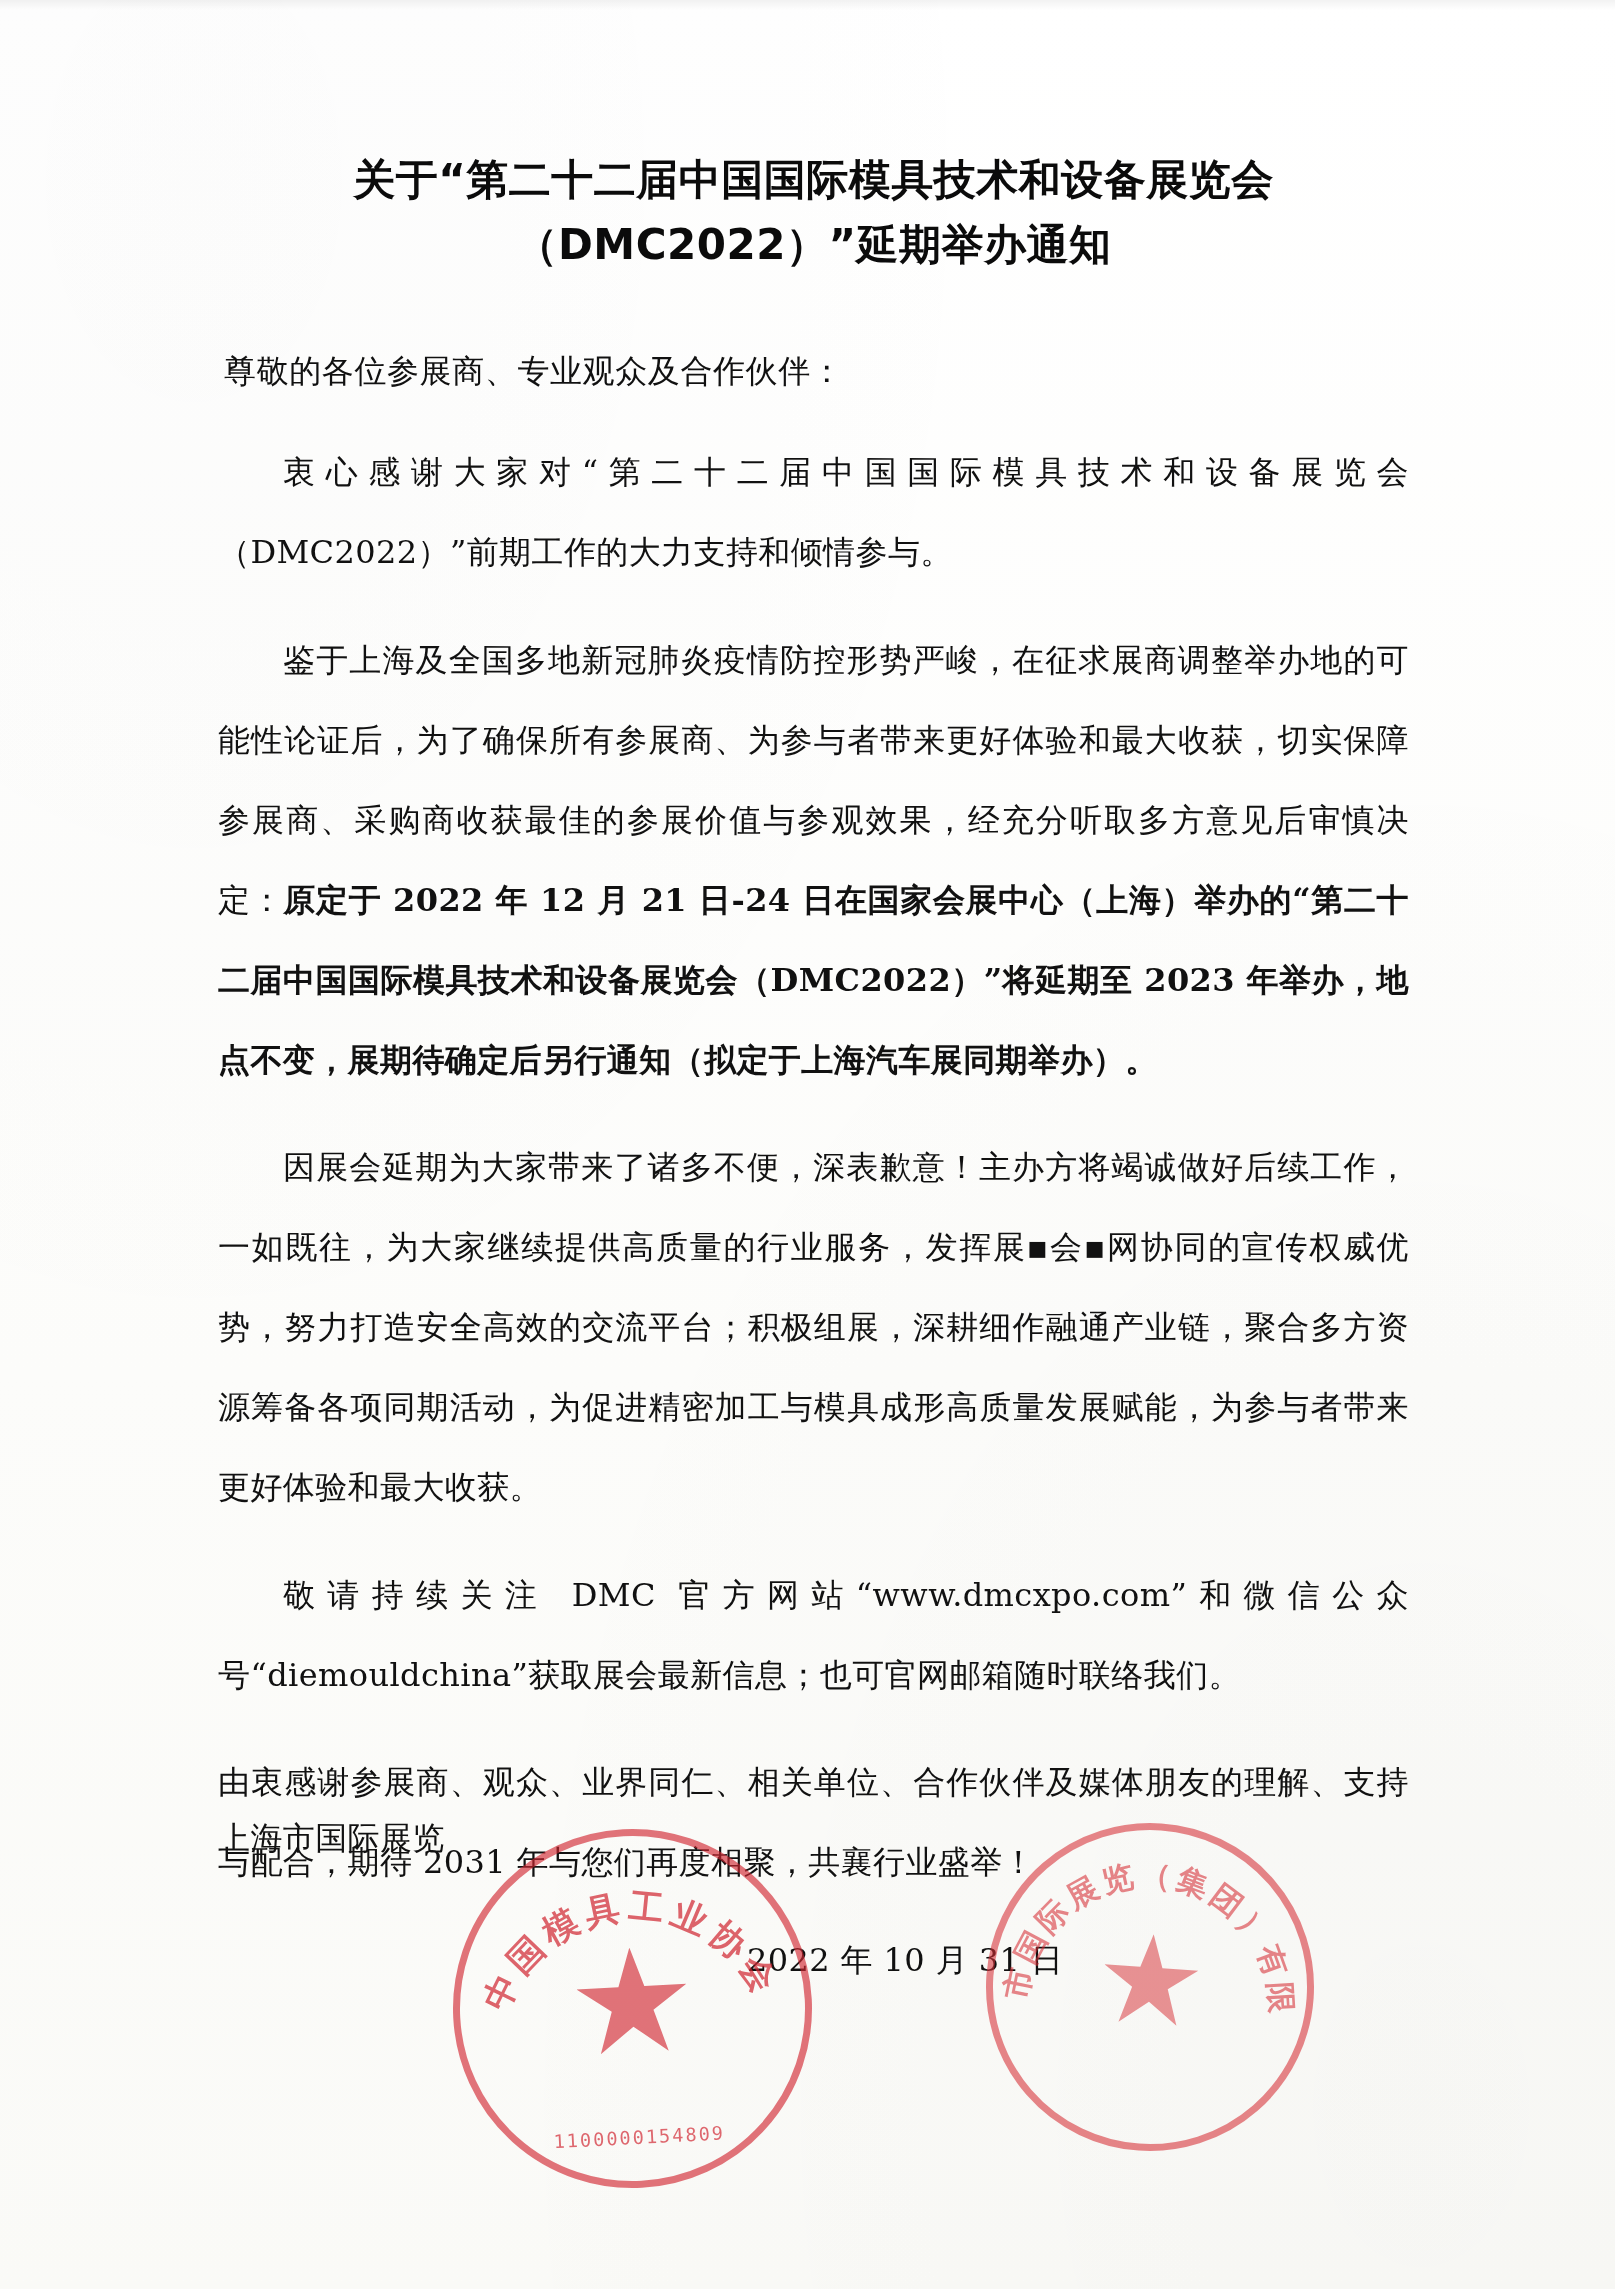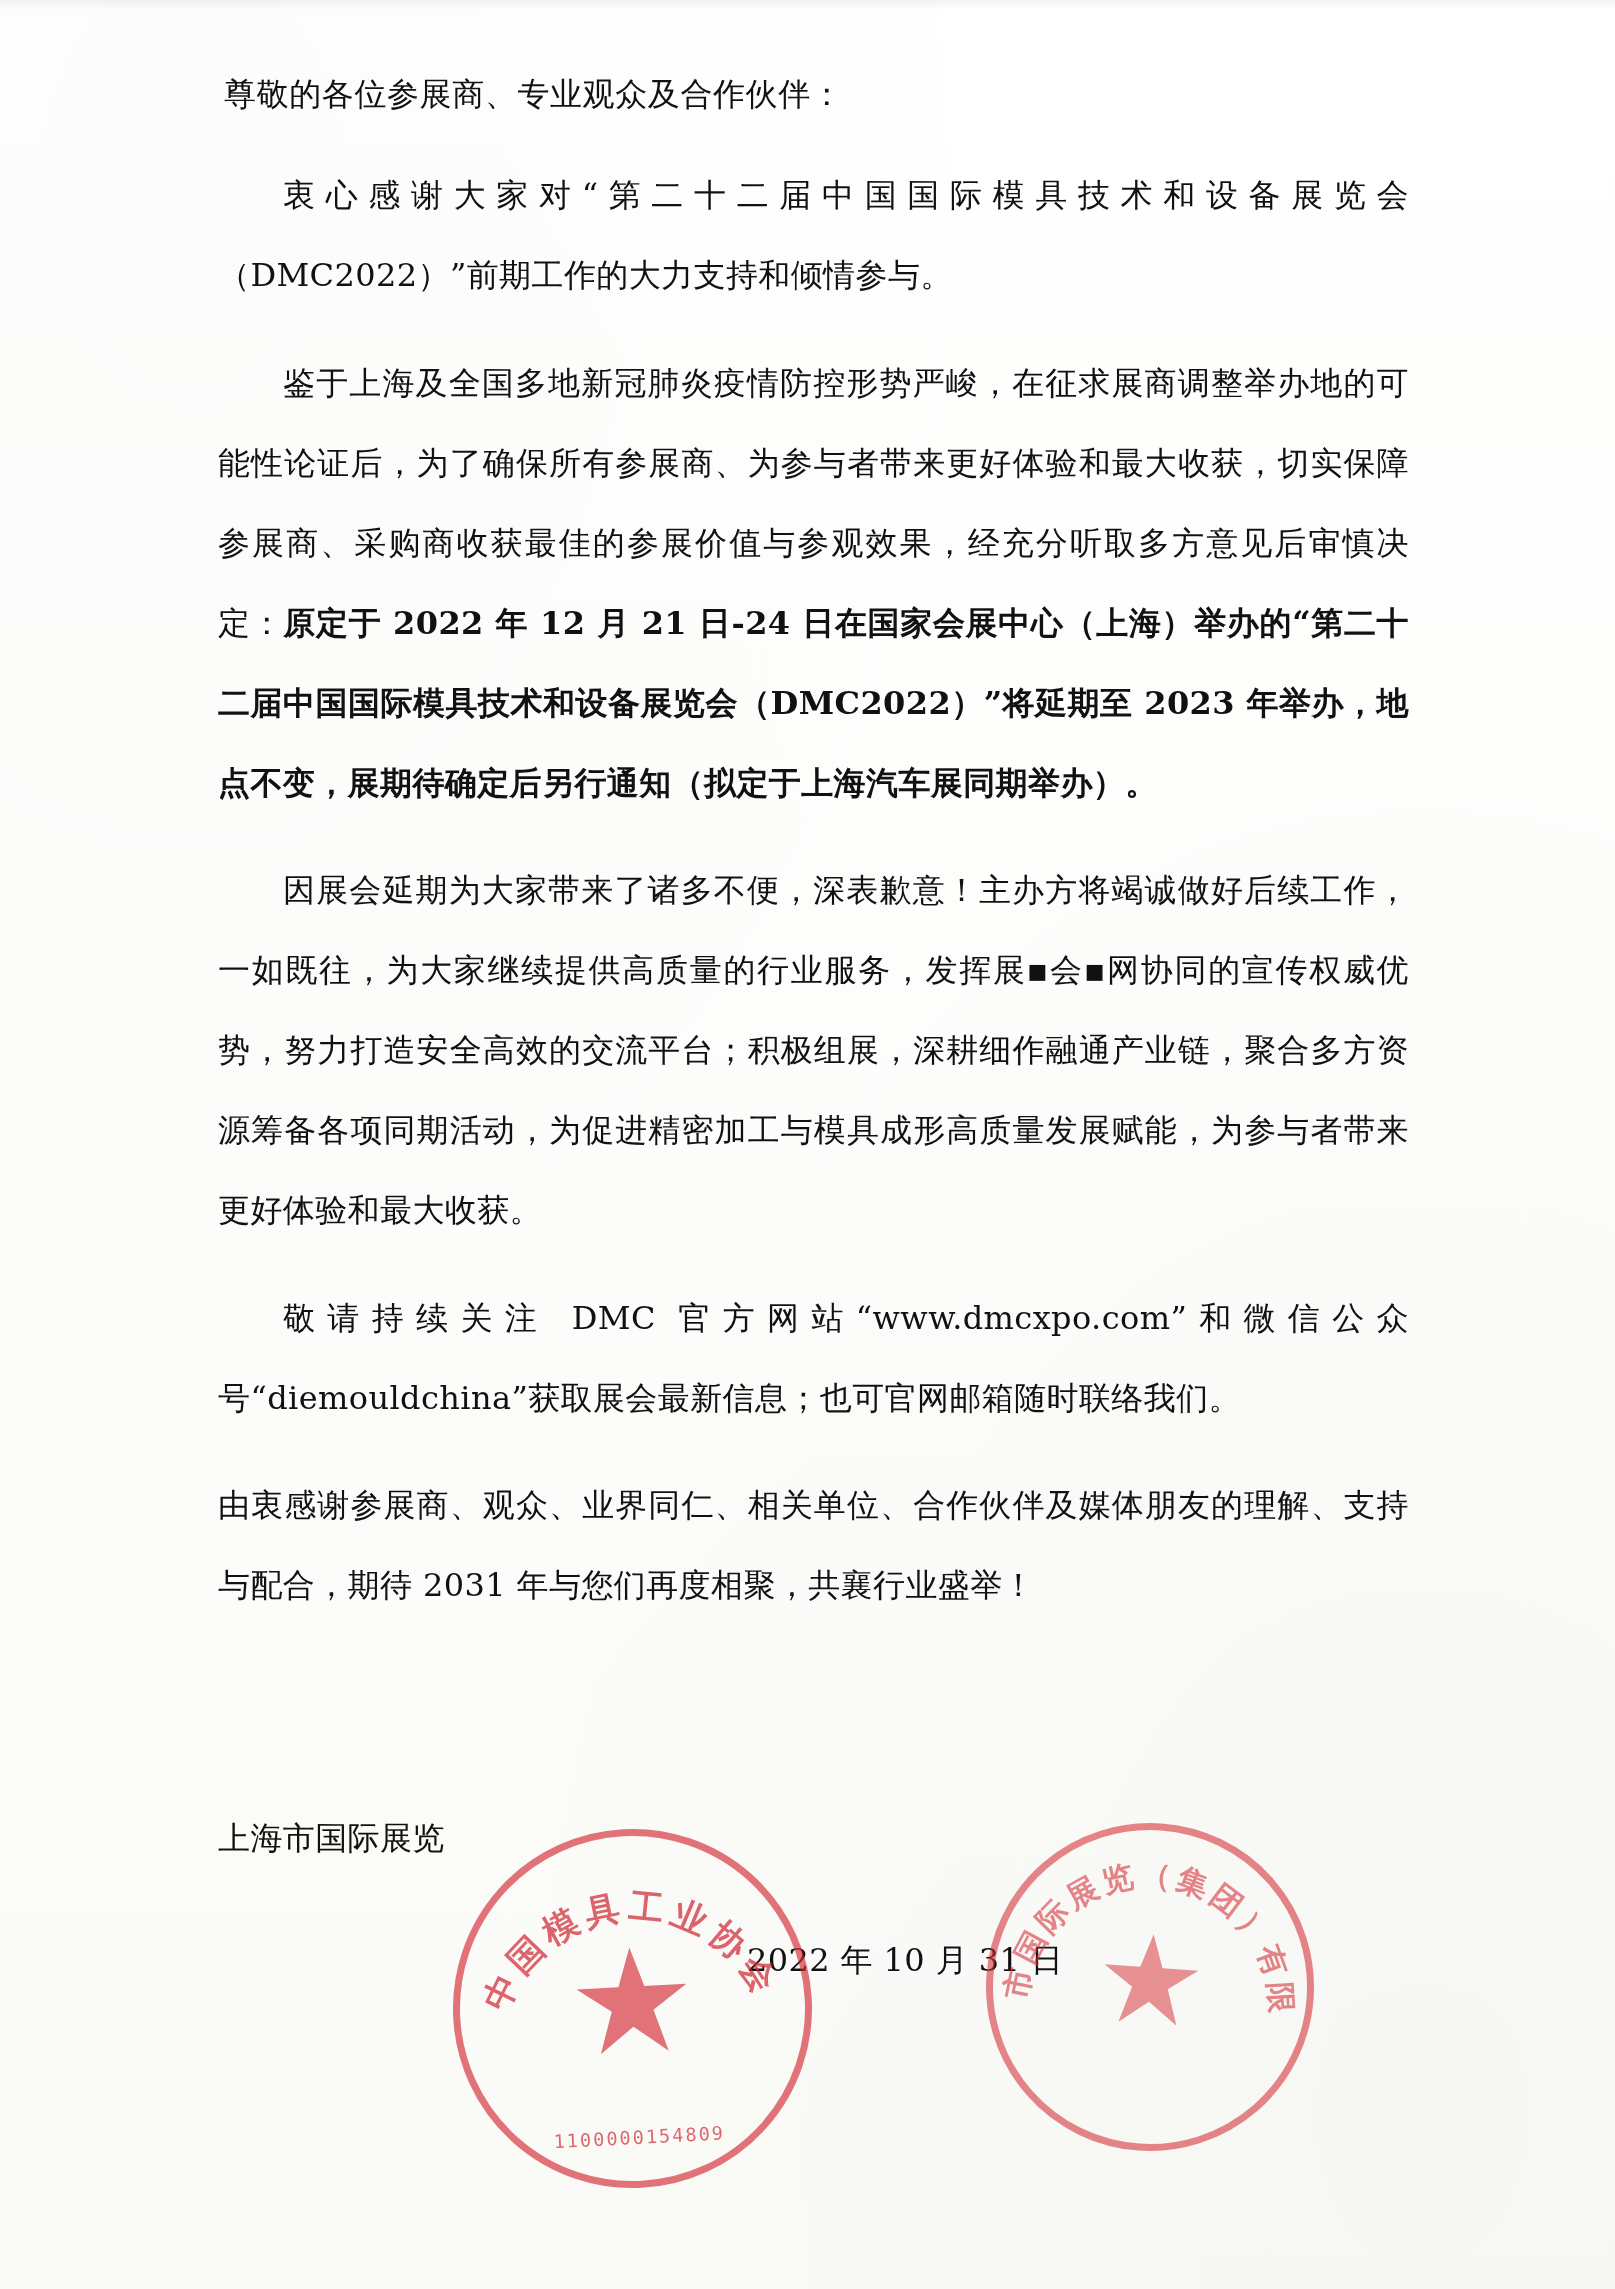--- a/index.html
+++ b/index.html
@@ -184,20 +184,24 @@
 </style>
 </head>
 <body>
 
 <div class="page">
   <div class="paper-tone"></div>
   <div class="scan-edge-top"></div>
 
   <div class="content">
 
+    <h1 class="doc-title">
+      <span class="title-line">关于“第二十二届中国国际模具技术和设备展览会</span>
+      <span class="title-line">（DMC2022）”延期举办通知</span>
+    </h1>
 
     <p class="salutation">尊敬的各位参展商、专业观众及合作伙伴：</p>
 
     <p class="body-para">衷心感谢大家对“第二十二届中国国际模具技术和设备展览会（DMC2022）”前期工作的大力支持和倾情参与。</p>
 
     <p class="body-para"><span>鉴于上海及全国多地新冠肺炎疫情防控形势严峻，在征求展商调整举办地的可能性论证后，为了确保所有参展商、为参与者带来更好体验和最大收获，切实保障参展商、采购商收获最佳的参展价值与参观效果，经充分听取多方意见后审慎决定：</span><span class="emph">原定于 2022 年 12 月 21 日-24 日在国家会展中心（上海）举办的“第二十二届中国国际模具技术和设备展览会（DMC2022）”将延期至 2023 年举办，地点不变，展期待确定后另行通知（拟定于上海汽车展同期举办）。</span></p>
 
     <p class="body-para">因展会延期为大家带来了诸多不便，深表歉意！主办方将竭诚做好后续工作，一如既往，为大家继续提供高质量的行业服务，发挥展▪会▪网协同的宣传权威优势，努力打造安全高效的交流平台；积极组展，深耕细作融通产业链，聚合多方资源筹备各项同期活动，为促进精密加工与模具成形高质量发展赋能，为参与者带来更好体验和最大收获。</p>
 
     <p class="body-para">敬请持续关注 DMC 官方网站“www.dmcxpo.com”和微信公众号“diemouldchina”获取展会最新信息；也可官网邮箱随时联络我们。</p>

